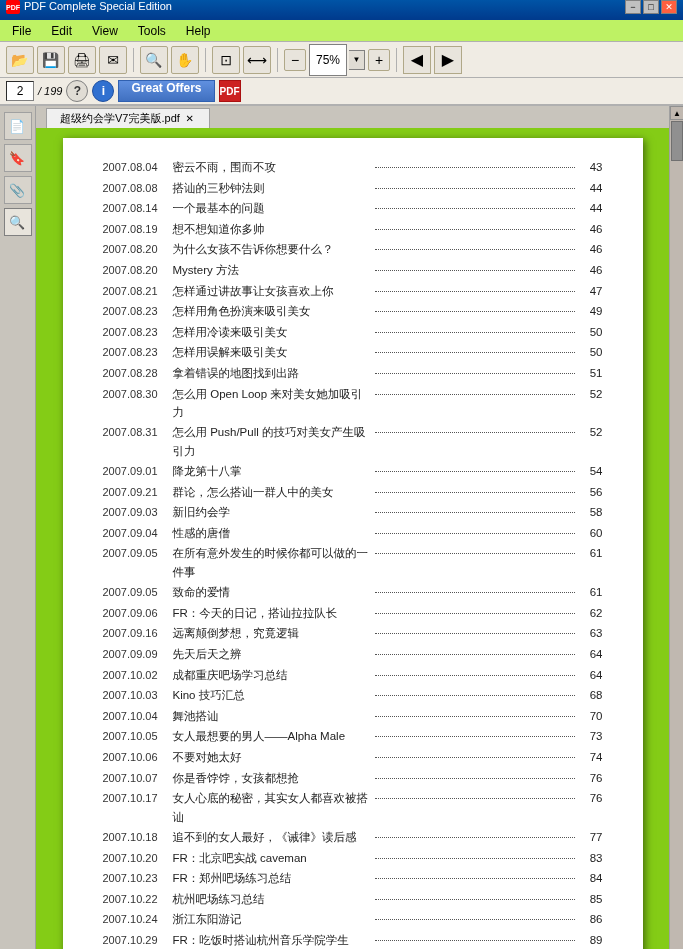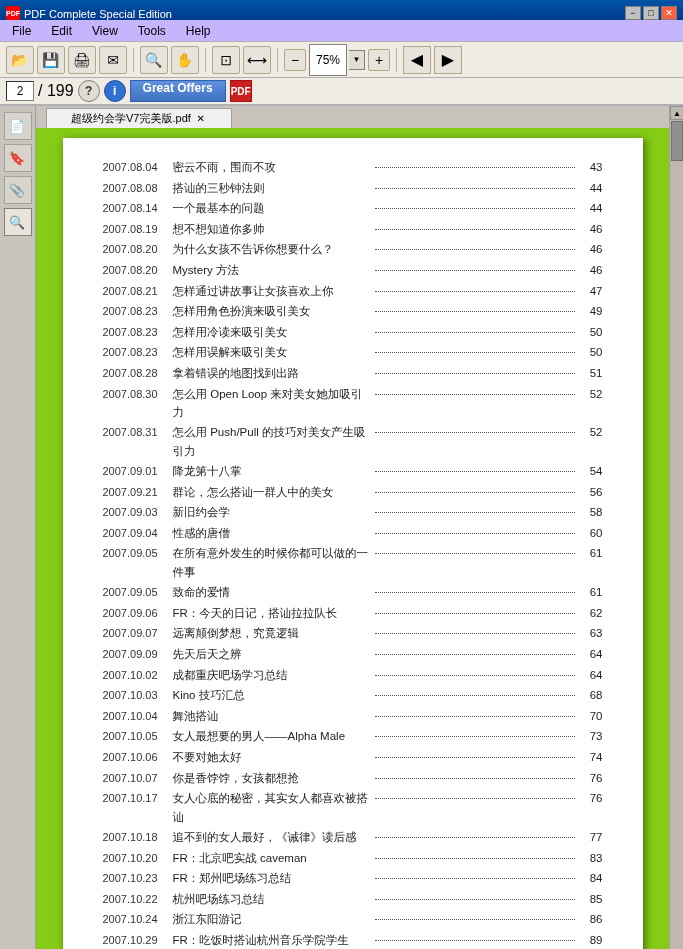--- a/index.html
+++ b/index.html
@@ -11,21 +11,21 @@
       background: #d4d0c8;
       overflow: hidden;
       user-select: none;
     }
 
     
     .title-bar {
       background: linear-gradient(to bottom, #0054a6, #003a8c);
       height: 20px;
       display: flex;
-      align-items: flex-end;
+      align-items: flex-start;
       padding: 0 6px;
       color: white;
     }
     .title-bar-icon {
       width: 14px;
       height: 14px;
       margin-right: 4px;
       background: red;
       border-radius: 2px;
       display: flex;
@@ -52,21 +52,21 @@
       align-items: center;
       justify-content: center;
       font-size: 9px;
       cursor: pointer;
       color: #000;
     }
     .title-btn.close { background: #ff6040; color: white; }
 
     
     .menu-bar {
-      background: #c4b5fd;
+      background: #bef264;
       height: 22px;
       display: flex;
       align-items: center;
       padding: 0 4px;
       border-bottom: 1px solid #b0b0b0;
       gap: 4px;
     }
     .menu-item {
       padding: 2px 8px;
       font-size: 12px;
@@ -160,21 +160,22 @@
       border-bottom: 2px solid #b0b0b0;
     }
     .page-input {
       width: 28px;
       height: 20px;
       text-align: center;
       font-size: 12px;
       border: 1px inset #808080;
     }
     .page-total {
-      font-size: 16px;
+      font-size: 11px;
+      font-style: italic;
     }
     .help-btn {
       width: 22px;
       height: 22px;
       border-radius: 50%;
       background: #e0dcd4;
       border: 1px solid #808080;
       display: flex;
       align-items: center;
       justify-content: center;
@@ -275,21 +276,21 @@
       align-items: flex-end;
       padding-left: 10px;
     }
     .pdf-tab {
       background: #f0f0f0;
       border: 1px solid #a0a0a0;
       border-bottom: none;
       height: 20px;
       display: flex;
       align-items: center;
-      padding: 0 24px;
+      padding: 0 13px;
       font-size: 11px;
       gap: 4px;
       cursor: pointer;
       margin-top: 13px;
     }
     .pdf-tab-close {
       width: 12px;
       height: 12px;
       display: flex;
       align-items: center;
@@ -577,21 +578,21 @@
               <span class="toc-dots"></span>
               <span class="toc-page">61</span>
             </div>
             <div class="toc-entry">
               <span class="toc-date">2007.09.06</span>
               <span class="toc-title">FR：今天的日记，搭讪拉拉队长 </span>
               <span class="toc-dots"></span>
               <span class="toc-page">62</span>
             </div>
             <div class="toc-entry">
-              <span class="toc-date">2007.09.07</span>
+              <span class="toc-date">2007.09.16</span>
               <span class="toc-title">远离颠倒梦想，究竟逻辑 </span>
               <span class="toc-dots"></span>
               <span class="toc-page">63</span>
             </div>
             <div class="toc-entry">
               <span class="toc-date">2007.09.09</span>
               <span class="toc-title">先天后天之辨 </span>
               <span class="toc-dots"></span>
               <span class="toc-page">64</span>
             </div>

